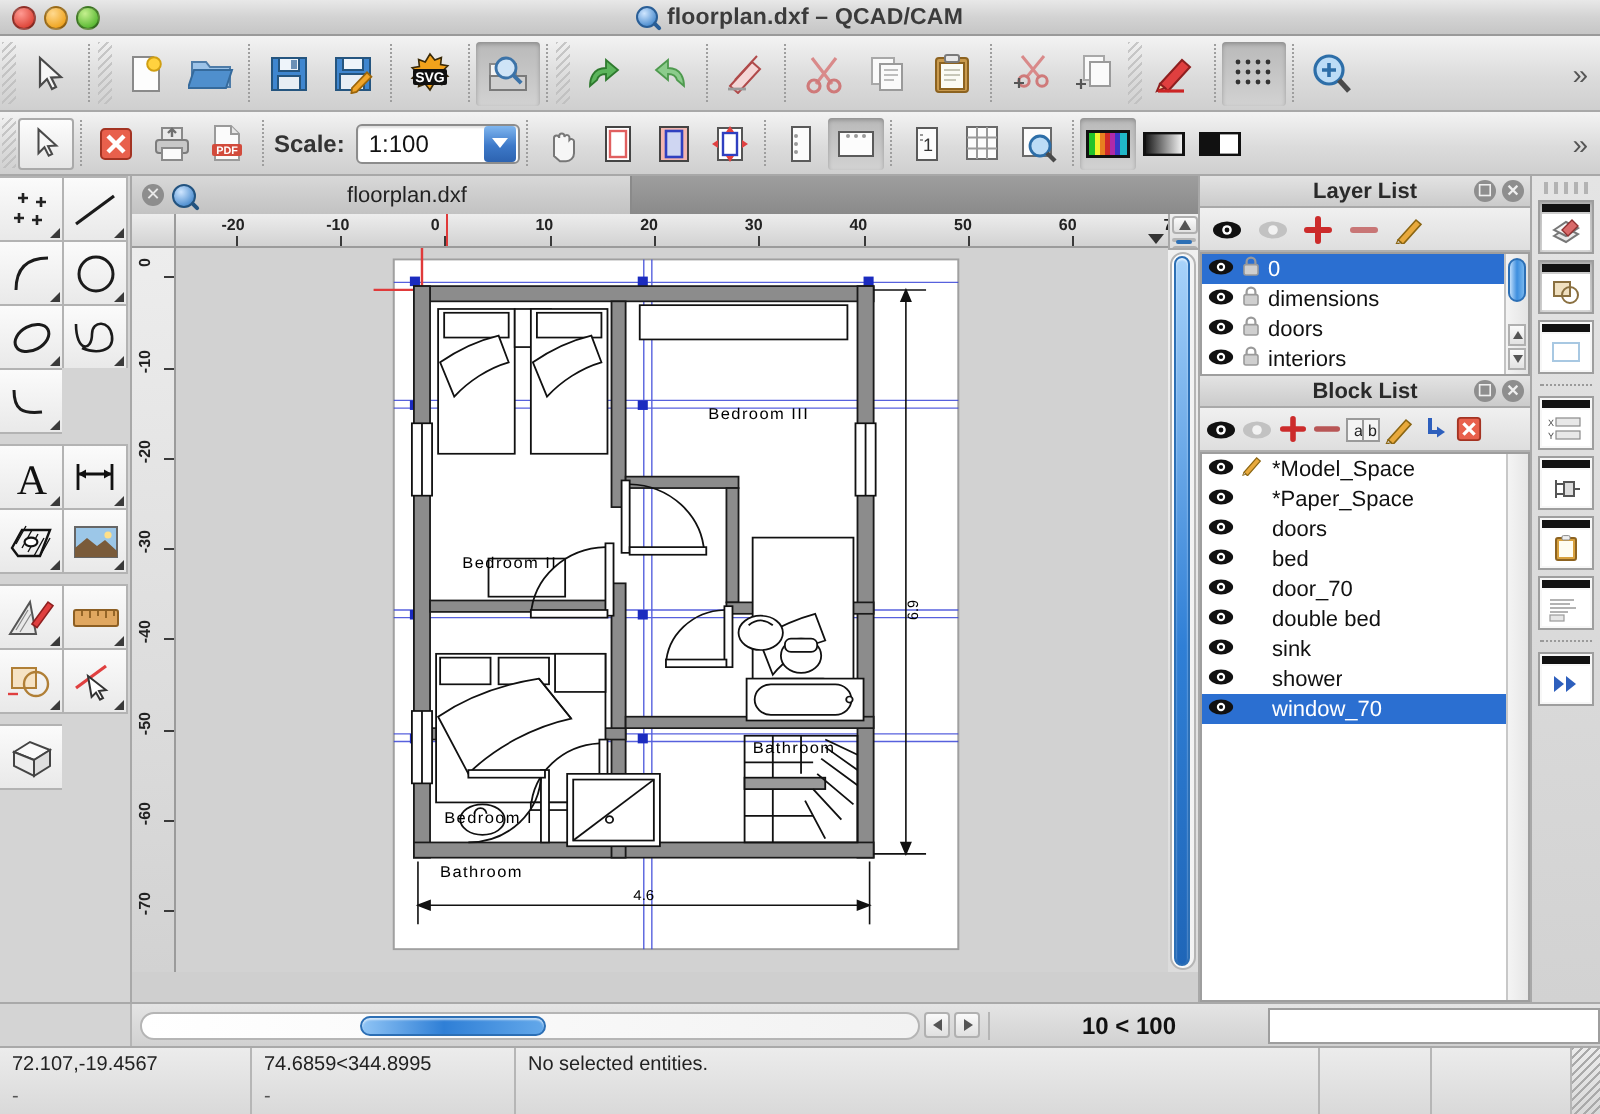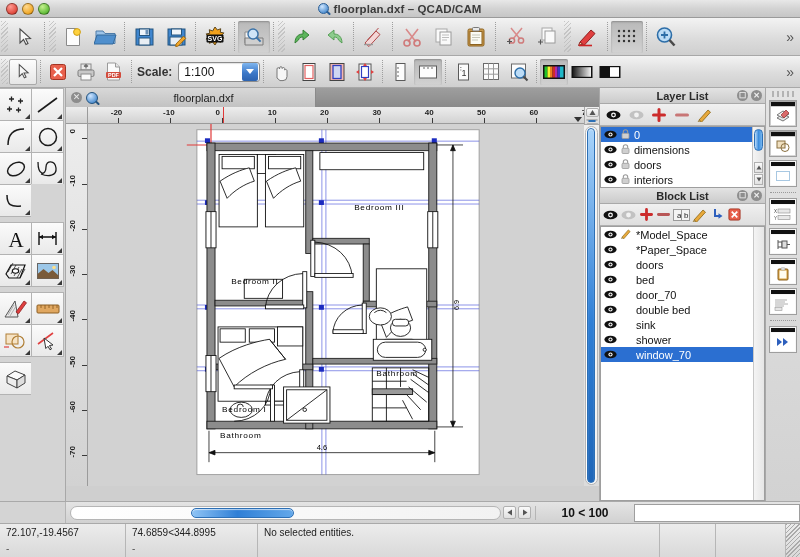--- a/index.html
+++ b/index.html
@@ -165,21 +165,21 @@
   .rail-btn.active { background:linear-gradient(to bottom,#c9c9c9,#dadada); box-shadow: inset 0 1px 2px rgba(0,0,0,.2); }
   .rail-btn .bar { height:4px; background:#111; margin:0 0 1px 0; }
   .rail-btn .body2 { flex:1; background:#fff; display:flex;align-items:center;justify-content:center; }
   .rail-dotsep { width:26px; border-top:1px dotted #9a9a9a; margin:2px 0; }
 
   
   .cmdbar { height:22px; flex:0 0 22px; display:flex; align-items:center;
     background:linear-gradient(to bottom,#e4e4e4,#d1d1d1); border-top:1px solid #a9a9a9; }
   .cmdbar .spacer-left{ width:66px; border-right:1px solid #b5b5b5; height:100%; background:#d4d4d4;}
   .cmd-scroll { flex:1; display:flex; align-items:center; padding:0 3px; }
-  .zoomlevel { width:99px; text-align:center; font-size:12px; color:#111; font-weight:bold; border-left:1px solid #b5b5b5;}
+  .zoomlevel { width:140px; text-align:center; font-size:12px; color:#111; font-weight:bold; border-left:1px solid #b5b5b5;}
   .cmdline { width:166px; background:#fff; border:1px solid #9e9e9e; height:18px; }
 
   .statusbar { height:34px; flex:0 0 34px; display:flex; align-items:stretch;
     background:linear-gradient(to bottom,#ececec,#d9d9d9); border-top:1px solid #a9a9a9; font-size:10px; }
   .scell { border-right:1px solid #b6b6b6; padding:3px 6px; display:flex; flex-direction:column; justify-content:space-between; color:#222;}
   .scell .l2 { color:#555; }
   .s-abs { width:126px; }
   .s-rel { width:132px; }
   .s-prompt { width:220px; flex-direction:row; align-items:center; gap:8px; }
   .s-sel { flex:1; }

